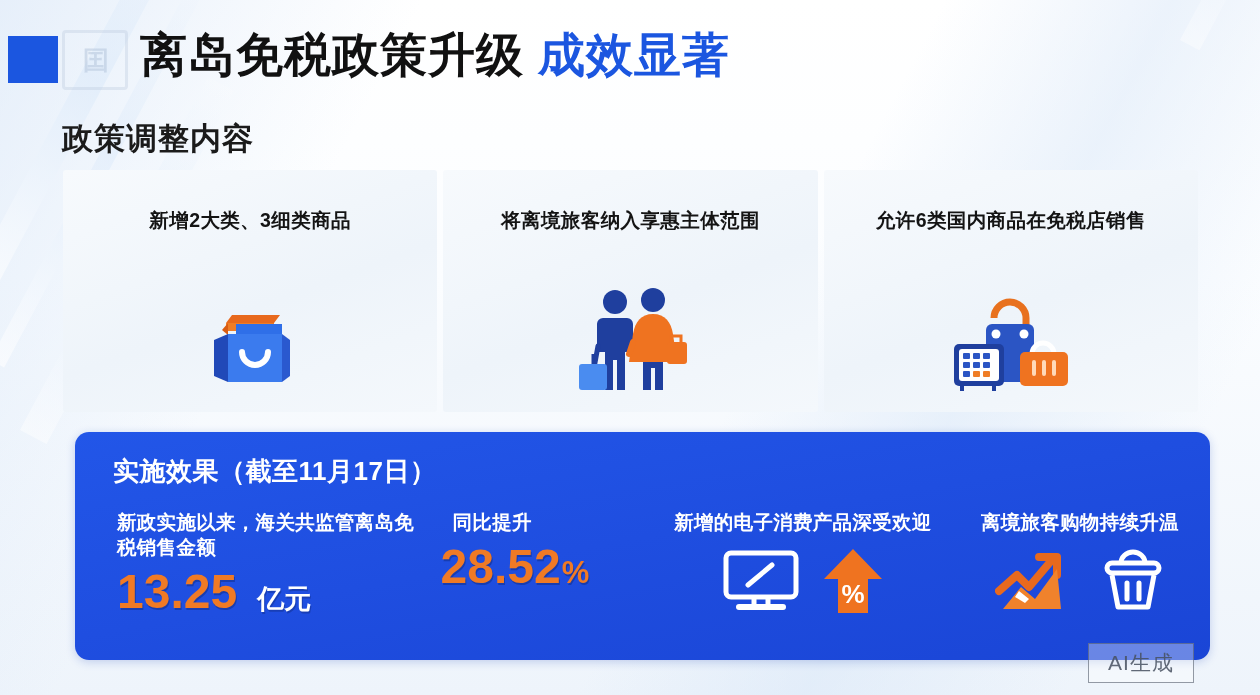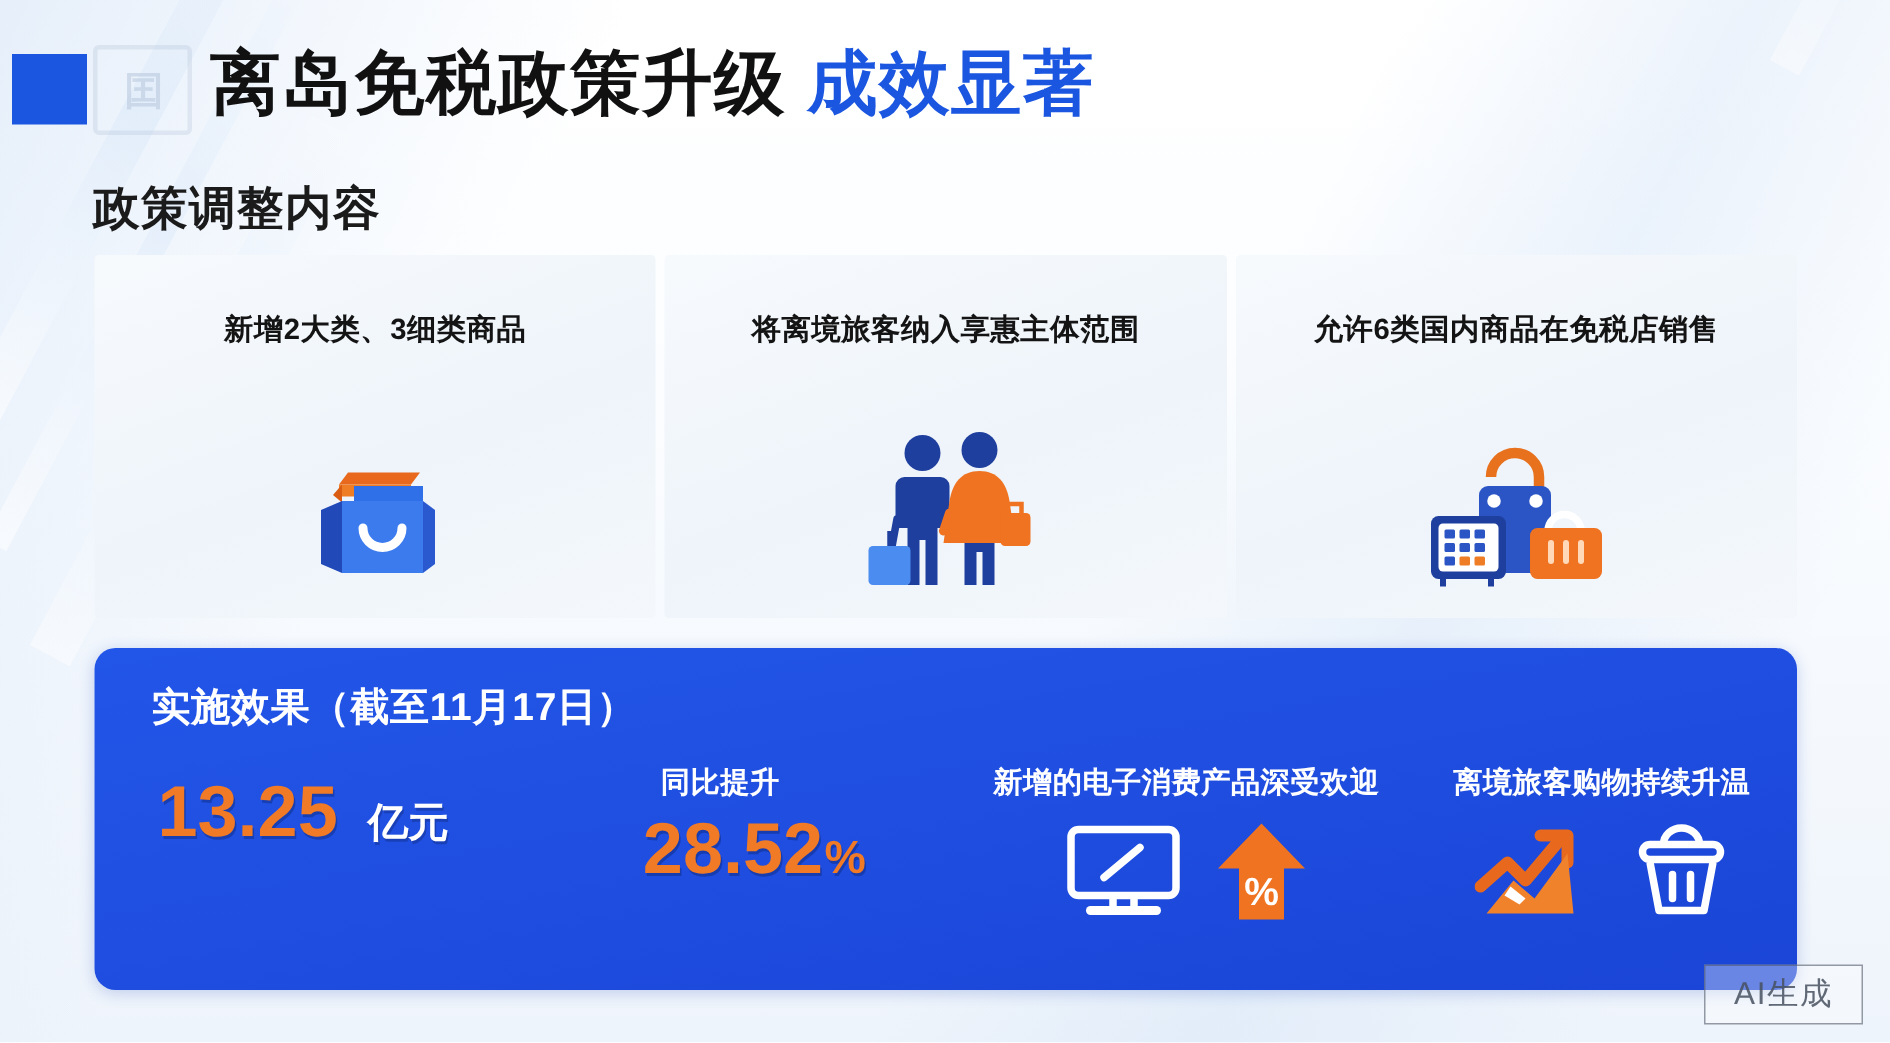--- a/index.html
+++ b/index.html
@@ -119,21 +119,21 @@
     bottom: 18px;
     left: 0; right: 0;
     display: flex;
     justify-content: center;
   }
   .card.c4 .card-icon { bottom: 14px; }
 
   
   #banner {
     position: absolute;
-    left: 63px; top: 432px;
+    left: 75px; top: 432px;
     width: 1135px; height: 228px;
     background: linear-gradient(170deg, #2256e8 0%, #1f4ee0 48%, #1a45d6 100%);
     border-radius: 14px;
     box-shadow: 0 2px 10px rgba(24,63,180,0.22);
   }
   #banner-title {
     position: absolute;
     left: 38px; top: 22px;
     font-size: 26px;
     font-weight: 900;
@@ -200,21 +200,20 @@
     position: absolute;
     left: 1088px; top: 643px;
     width: 104px; height: 38px;
     border: 1px solid rgba(80,90,105,0.6);
     color: rgba(70,80,95,0.85);
     font-size: 21px;
     line-height: 38px;
     text-align: center;
     letter-spacing: 1px;
     background: rgba(255,255,255,0.35);
-    margin-left: 48px;
   }
 </style>
 </head>
 <body>
 
 <div id="slide">
 
   <div class="streak s1"></div>
   <div class="streak s2"></div>
   <div class="streak s3"></div>
@@ -310,20 +309,21 @@
     </div>
 
   </div>
 
   <div id="banner">
     <div id="banner-title">实施效果（截至11月17日）</div>
 
     <div id="stats">
 
       <div class="stat s-sales">
+        <div class="stat-label">新政实施以来，海关共监管离岛免税销售金额</div>
         <div class="stat-value">
           <span>13.25</span><span class="unit">亿元</span>
         </div>
       </div>
 
       <div class="stat s-growth">
         <div class="stat-label">同比提升</div>
         <div class="stat-value">
           <span>28.52</span><span class="pct">%</span>
         </div>

